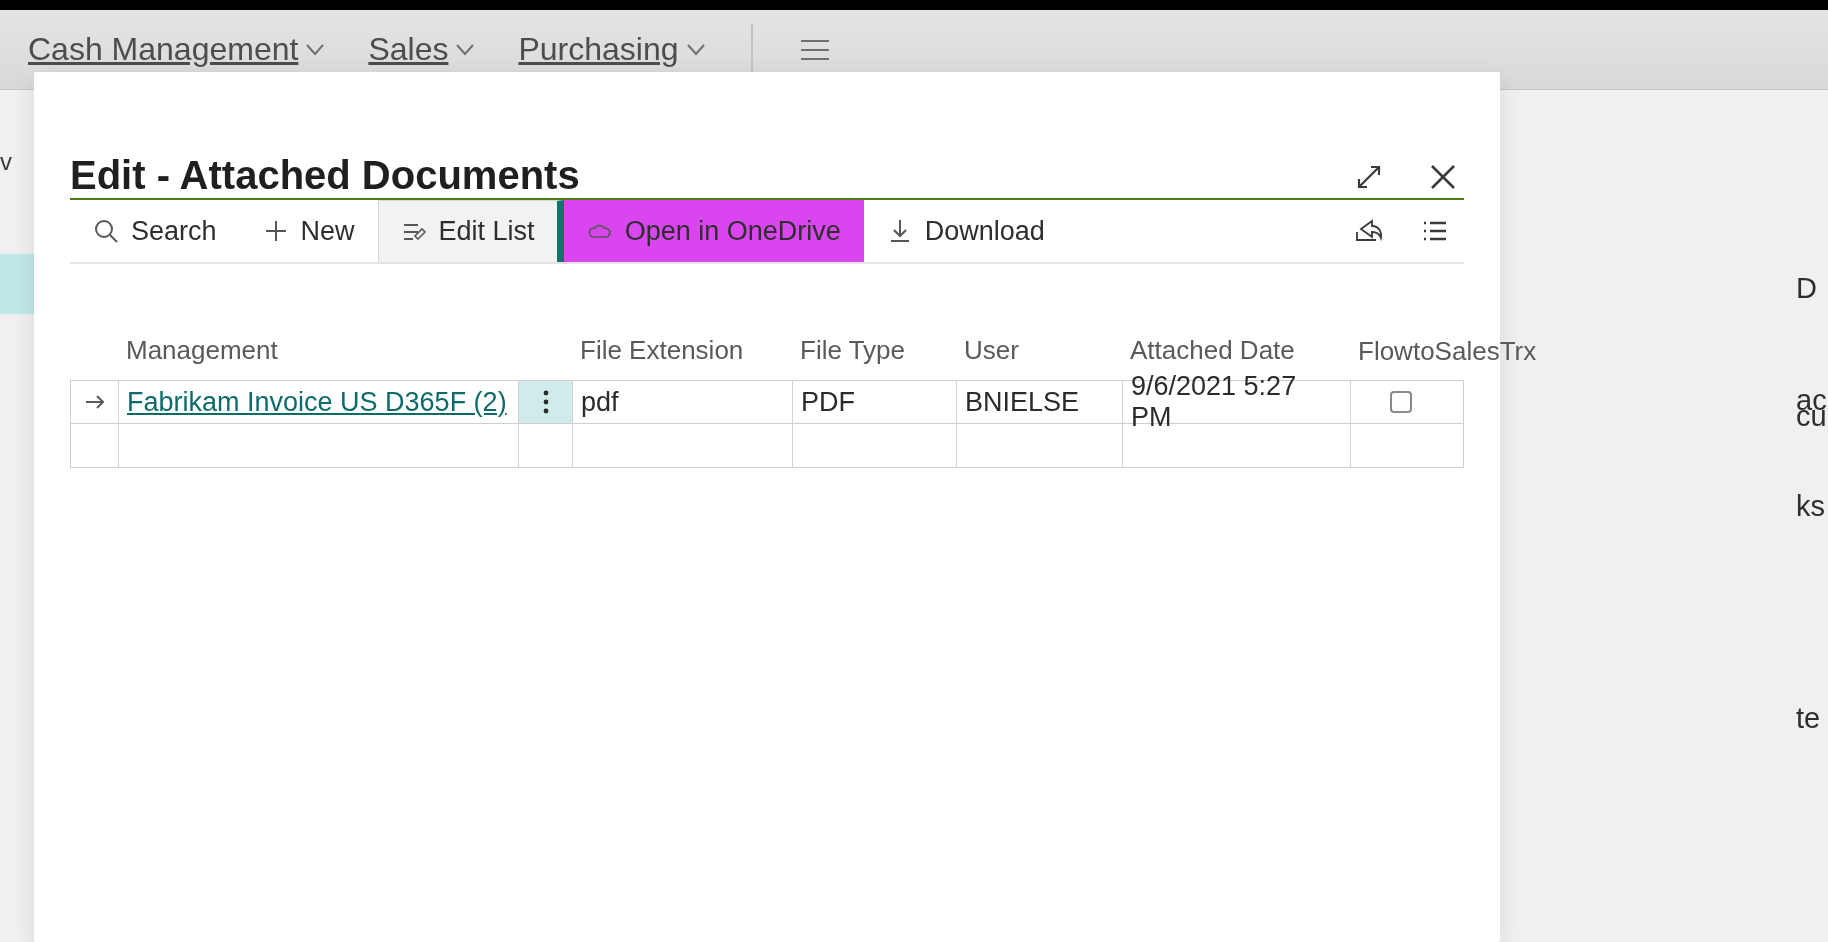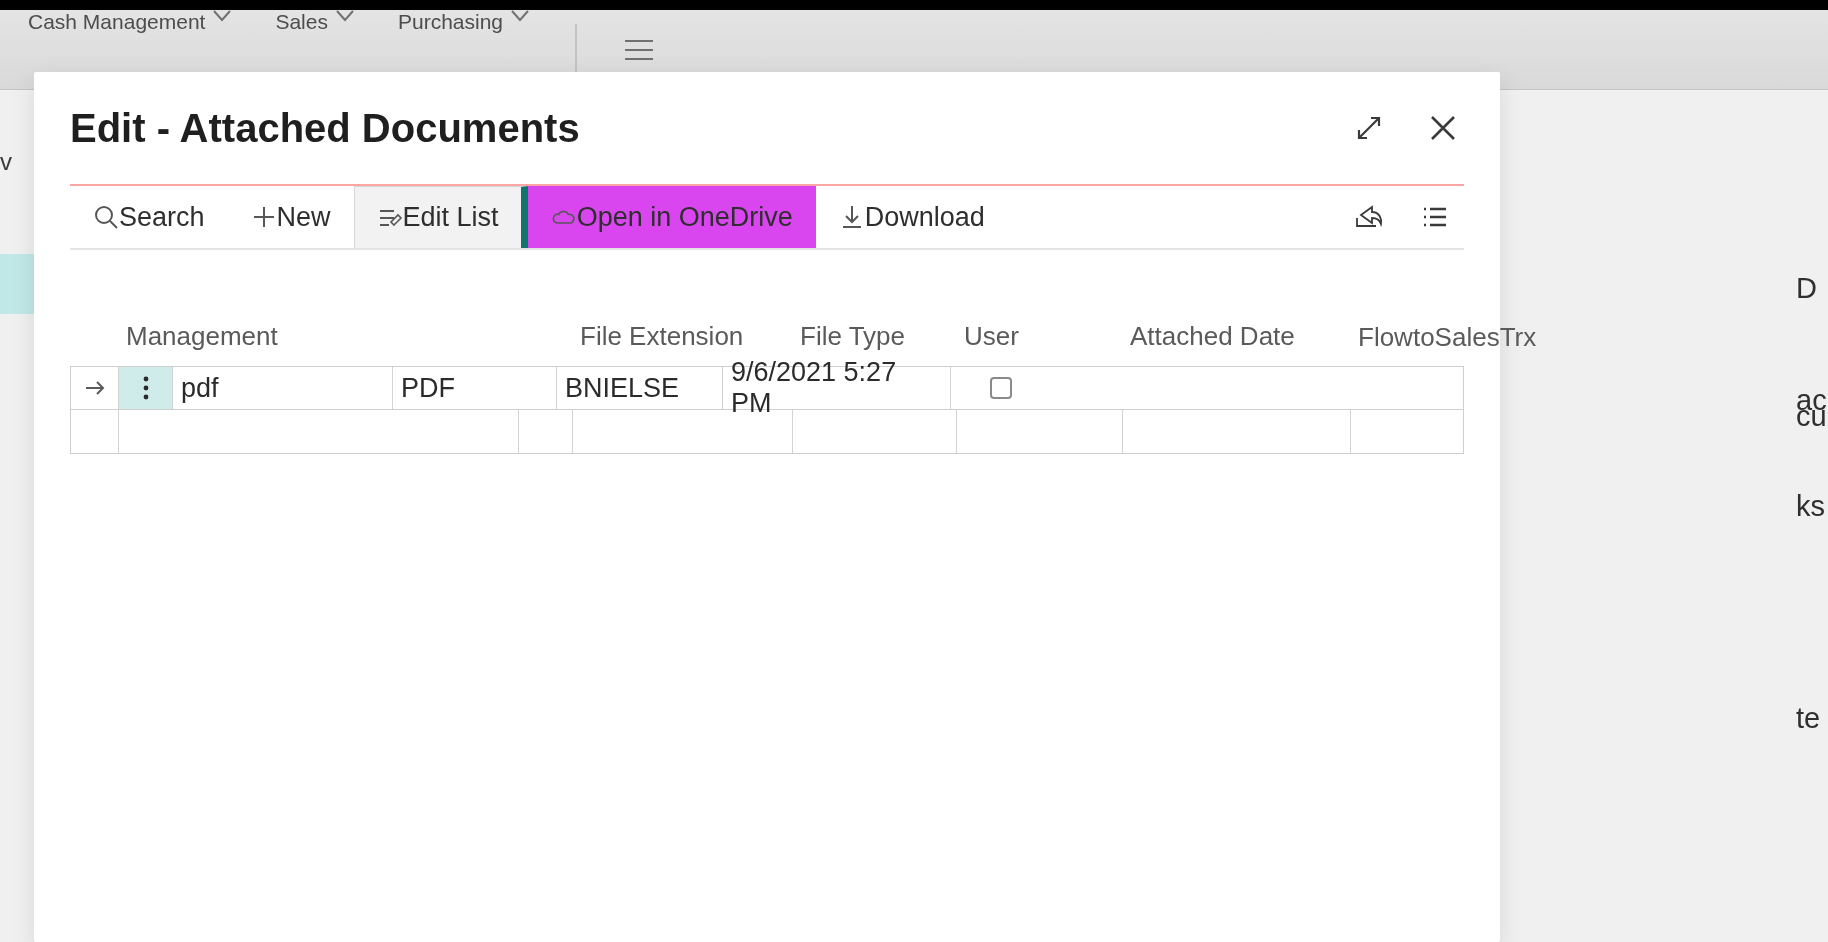--- a/index.html
+++ b/index.html
@@ -4,46 +4,46 @@
 <style>
   * { box-sizing: border-box; margin: 0; padding: 0; }
   html, body { width: 100%; height: 100%; font-family: "Segoe UI", Arial, sans-serif; background: #f0f0f0; overflow: hidden; }
   .root { position: relative; width: 1828px; height: 942px; }
 
   .topbar-strip { position: absolute; left: 0; top: 0; width: 100%; height: 10px; background: #000; }
 
   .nav-area { position: absolute; left: 0; top: 10px; width: 100%; height: 80px;
     background: linear-gradient(to bottom, #e4e4e4 0%, #d9d9d9 100%); border-bottom: 1px solid #c6c6c6; }
   .nav-items { display: flex; align-items: center; height: 100%; padding-left: 6px; }
-  .nav-item { display: flex; font-size: 21px; color: #4d4d4d; padding: 0 22px;
-    cursor: default; height: 100%; }
+  .nav-item { display: flex; align-items: center; font-size: 32px; color: #4d4d4d; padding: 0 22px;
+    cursor: default; height: 100%; text-decoration: underline; }
   .nav-chevron { margin-left: 8px; }
   .nav-divider { width: 2px; height: 52px; background: #c2c2c2; margin: 0 24px; }
   .burger { display: flex; flex-direction: column; gap: 7px; padding: 0 24px; cursor: pointer; }
   .burger span { width: 28px; height: 2px; background: #707070; }
 
   
   .bg-left-tab { position:absolute; left:0; top:162px; width:44px; height:18px; color:#3a3a3a; font-size:24px; }
   .bg-left-blue { position:absolute; left:0; top:254px; width:34px; height:60px; background:#c0e8e6; }
   .bg-right-text { position:absolute; right:0; width:32px; color:#2f2f2f; font-size:29px; text-align:left; }
 
   .dialog { position: absolute; left: 34px; top: 72px; width: 1466px; height: 870px; background: #fff;
     border-radius: 2px; box-shadow: 0 8px 24px rgba(0,0,0,.10); padding: 0 36px 0 36px; }
 
-  .dialog-header { display: flex; align-items: center; justify-content: space-between; height: 114px;
-    border-bottom: 2px solid #fca5a5; }
+  .dialog-header { display: flex; align-items: flex-end; justify-content: space-between; height: 128px;
+    border-bottom: 2px solid #4d7c0f; }
   .dialog-title { font-size: 40px; font-weight: 600; color: #1f1f1f; }
   .dialog-hdr-icons { display:flex; align-items:center; gap: 32px; }
   .hdr-icon { width: 42px; height: 42px; display:flex; align-items:center; justify-content:center;
     cursor:pointer; color:#3a3a3a; }
 
   .toolbar { display:flex; align-items:stretch; height: 64px; border-bottom: 2px solid #e4e4e4;
     justify-content: space-between; }
   .toolbar-left { display:flex; align-items:stretch; }
-  .tool-btn { display:flex; align-items:center; gap:0; padding:0 22px; font-size:27px; color:#2e2e2e;
+  .tool-btn { display:flex; align-items:center; gap:12px; padding:0 22px; font-size:27px; color:#2e2e2e;
     cursor:pointer; border:1px solid transparent;text-align:right; }
   .tool-btn.selected { background:#f2f2f2; border-left:1px solid #d7d7d7; border-right:7px solid #0f766e; border-top:1px solid #d7d7d7; border-bottom:none;}
   .tool-btn.highlight { background:#d946ef; }
   .tool-icon { width:26px; height:26px; display:flex; align-items:center; justify-content:center; color:#575757;}
   .toolbar-right { display:flex; align-items:center; gap:24px; padding-right:8px; }
   .toolbar-right .hdr-icon { color:#3a3a3a; }
 
   
   .grid { margin-top: 0; }
   .thead { display:flex; align-items:flex-end; height:116px; }
@@ -211,20 +211,23 @@
         <span>Trx</span>
       </div>
     </div>
 
     <div class="tbody-row">
       <div class="td sel-arrow c-arrow">
         <svg width="22" height="18" viewBox="0 0 22 18">
               <path d="M2 9 H19 M13 3 L19 9 L13 15" fill="none" stroke="#5a5a5a" stroke-width="2"></path>
             </svg>
       </div>
+      <div class="td link c-attach">
+        <span>Fabrikam Invoice US D365F (2)</span>
+      </div>
       <div class="td more c-more">
         <svg width="6" height="26" viewBox="0 0 6 26">
               <circle cx="3" cy="4" r="2.4" fill="#2b2b2b"></circle>
               <circle cx="3" cy="13" r="2.4" fill="#2b2b2b"></circle>
               <circle cx="3" cy="22" r="2.4" fill="#2b2b2b"></circle>
             </svg>
       </div>
       <div class="td c-ext">pdf</div>
       <div class="td c-type">PDF</div>
       <div class="td c-user">BNIELSE</div>

